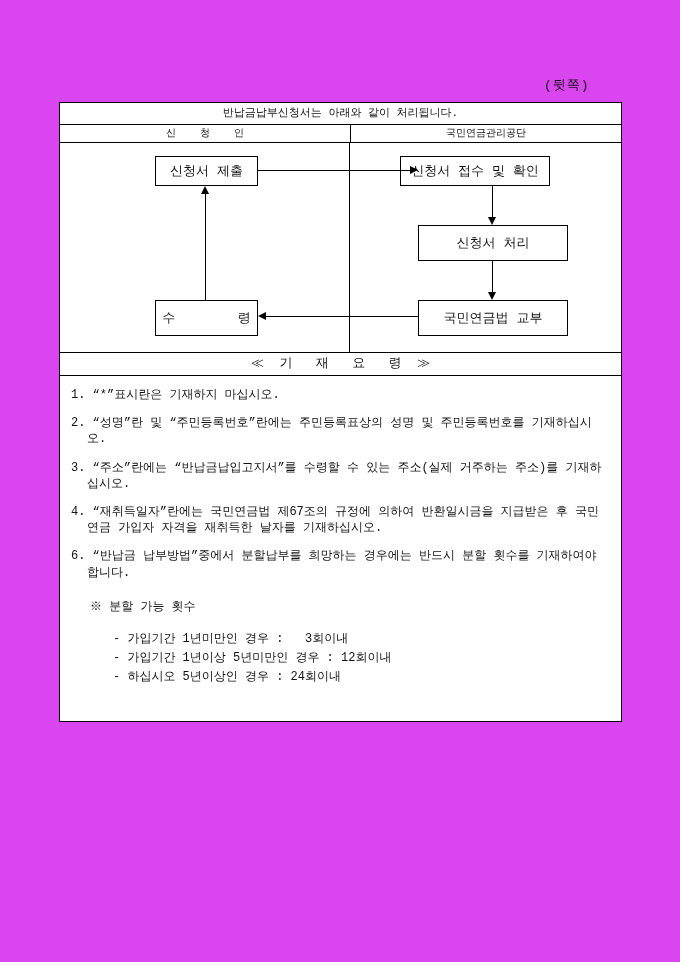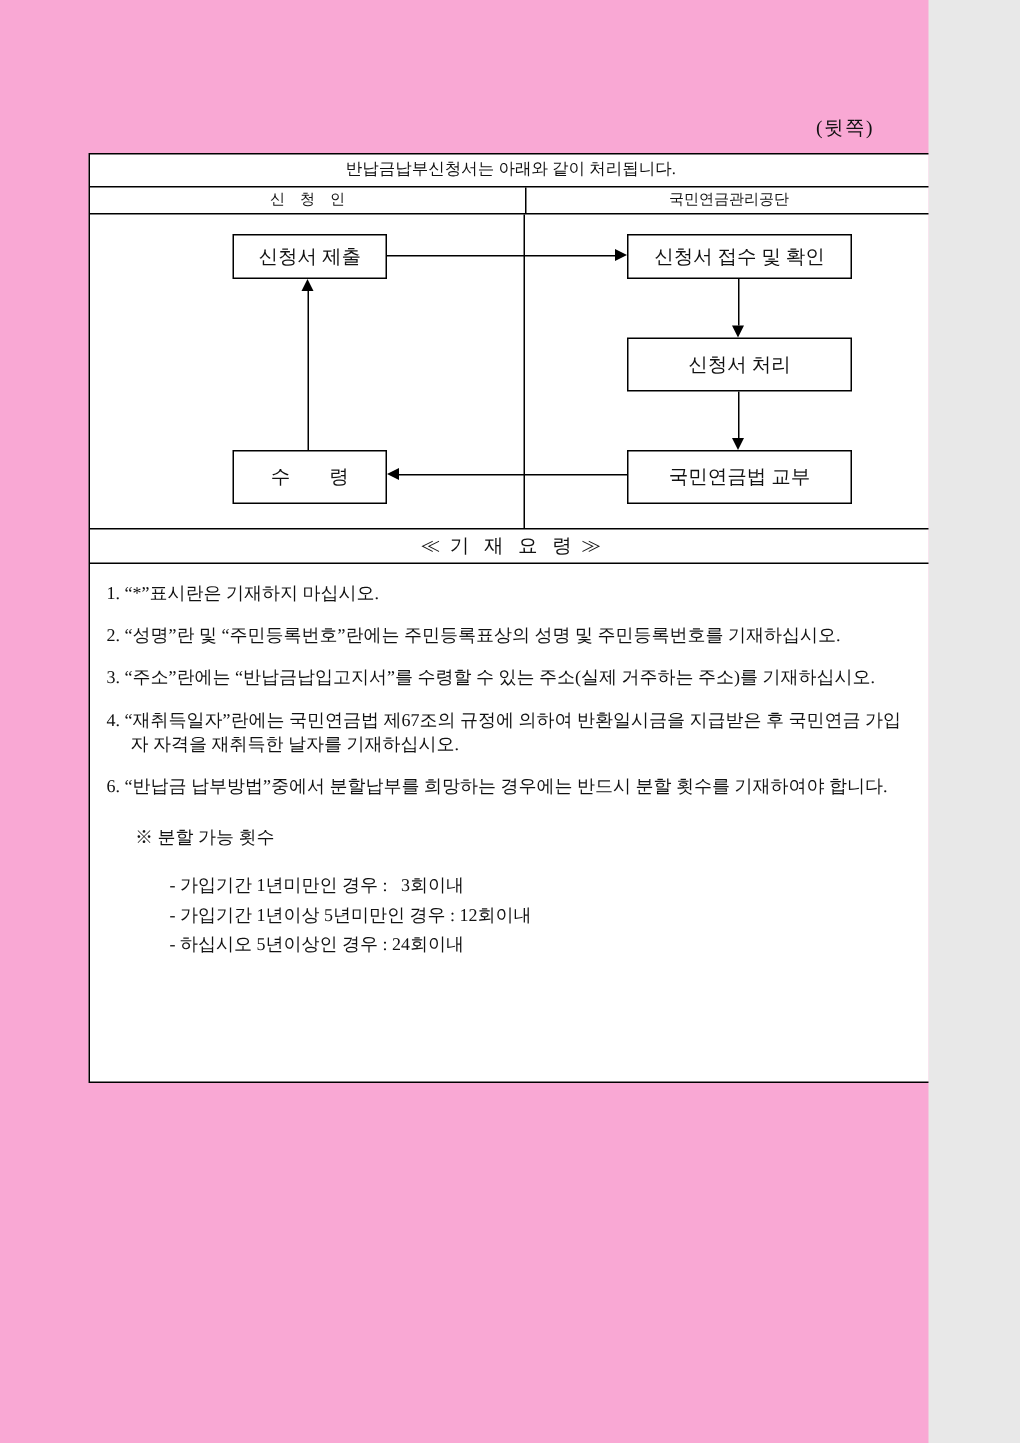--- a/index.html
+++ b/index.html
@@ -1,21 +1,21 @@
 <!DOCTYPE html>
 <html><head>
 <meta charset="utf-8">
 <style>
   html, body { margin:0; padding:0; background:#e8e8e8; }
   .page {
     position:relative;
-    width:619px; height:962px;
-    background:#f9a8d4;
+    width:680px; height:962px;
+    background:#d946ef;
     color:#111;
-    font-family:Liberation Serif, serif;
+    font-family:Liberation Mono, monospace;
     overflow:hidden;
   }
   .corner {
     position:absolute; left:544px; top:76px;
     font-size:13px; letter-spacing:1px;
   }
   .doc-box {
     position:absolute; left:59px; top:102px;
     width:561px; height:618px;
     border:1px solid #000;
@@ -37,21 +37,21 @@
     position:relative; height:209px;
     border-bottom:1px solid #000;
   }
   .center-divider { position:absolute; left:289px; top:0; bottom:0; width:1px; background:#000; }
   .fbox {
     position:absolute; border:1px solid #000; background:#fff;
     display:flex; align-items:center; justify-content:center;
     font-size:13px; white-space:pre;
   }
   .b-submit  { left:95px;  top:13px;  width:101px; height:28px; }
-  .b-receive { left:358px; top:13px;  width:148px; height:28px; }
+  .b-receive { left:340px; top:13px;  width:148px; height:28px; }
   .b-process { left:358px; top:82px;  width:148px; height:34px; }
   .b-notice  { left:358px; top:157px; width:148px; height:34px; }
   .b-receipt { left:95px;  top:157px; width:101px; height:34px; }
   .hline { position:absolute; height:1px; background:#000; }
   .vline { position:absolute; width:1px;  background:#000; }
   .ah-right { position:absolute; width:0; height:0;
     border-top:4px solid transparent; border-bottom:4px solid transparent;
     border-left:8px solid #000; }
   .ah-left { position:absolute; width:0; height:0;
     border-top:4px solid transparent; border-bottom:4px solid transparent;

